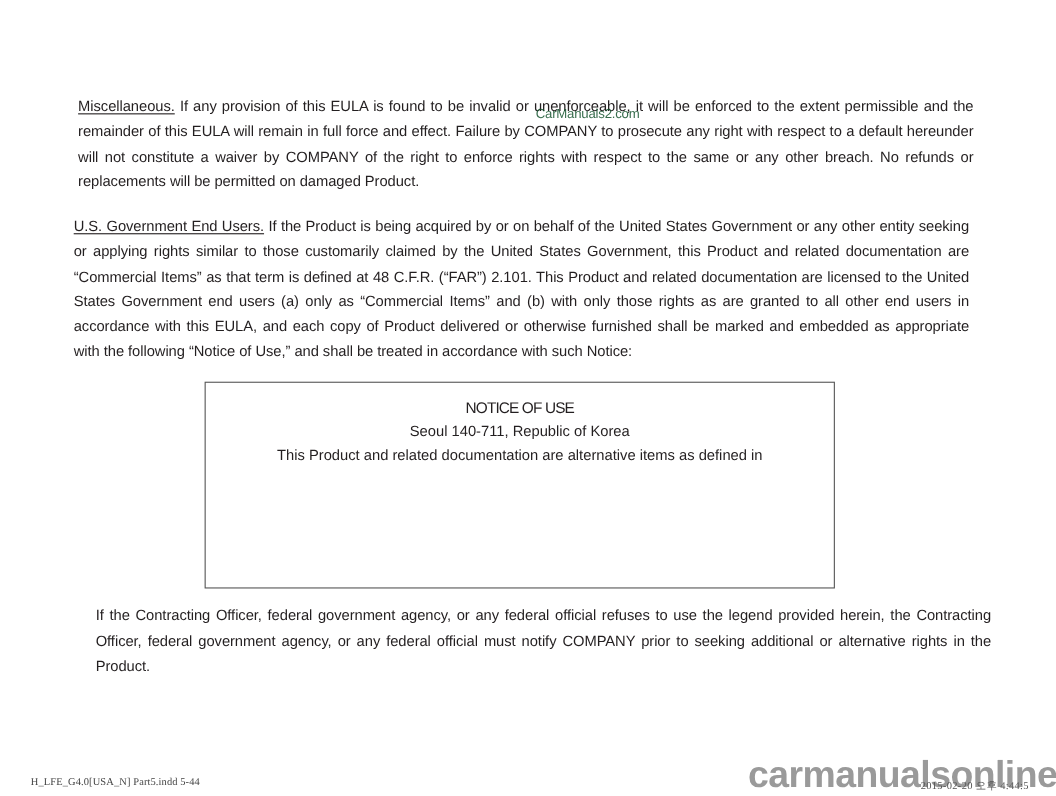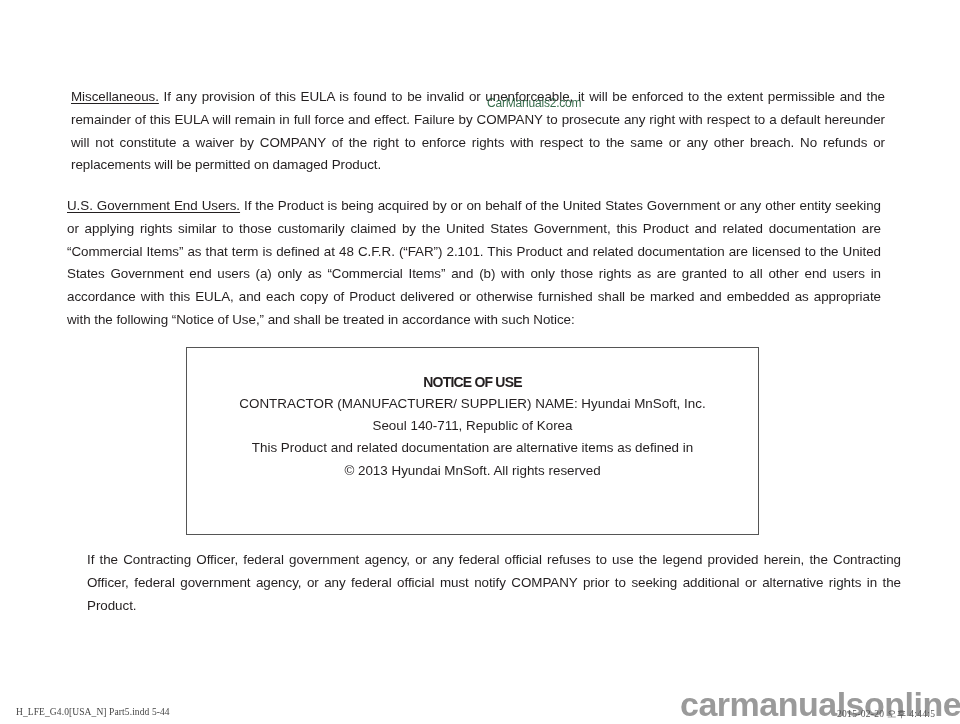--- a/index.html
+++ b/index.html
@@ -41,22 +41,22 @@
       position: absolute;
       left: 186px;
       top: 347px;
       width: 573px;
       height: 188px;
       border: 1px solid #555555;
       box-sizing: border-box;
       text-align: center;
     }
     .notice-title {
-      margin-top: 24px;
-      font-weight: bold;
+      margin-top: 12px;
+      font-weight: normal;
       font-size: 14px;
       letter-spacing: -0.8px;
       line-height: 20px;
     }
     .notice-line {
       font-size: 13.4px;
       line-height: 22.2px;
       white-space: nowrap;
     }
     .notice-title + .notice-line { margin-top: 1px; }
@@ -66,21 +66,21 @@
       left: 487px;
       top: 96px;
       font-size: 12px;
       color: #14532d;
       opacity: 0.85;
       letter-spacing: -0.2px;
       font-family: "Liberation Sans", sans-serif;
     }
     .footer-left {
       position: absolute;
-      left: 16px;
+      left: 28px;
       top: 707px;
       font-family: "Liberation Serif", serif;
       font-size: 9.5px;
       color: #444444;
       letter-spacing: 0.1px;
     }
     .watermark-bottom {
       position: absolute;
       left: 680px;
       top: 686px;
@@ -108,23 +108,21 @@
 <div class="page">
   <p class="para" id="p-misc"><span class="heading">Miscellaneous.</span><span> If any provision of this EULA is found to be invalid or unenforceable, it will be enforced to the extent permissible and the remainder of this EULA will remain in full force and effect. Failure by COMPANY to prosecute any right with respect to a default hereunder will not constitute a waiver by COMPANY of the right to enforce rights with respect to the same or any other breach. No refunds or replacements will be permitted on damaged Product.</span></p>
 
   <p class="para" id="p-gov"><span class="heading">U.S. Government End Users.</span><span>  If the Product is being acquired by or on behalf of the United States Government or any other entity seeking or applying rights similar to those customarily claimed by the United States Government, this Product and related documentation are “Commercial Items” as that term is defined at 48 C.F.R. (“FAR”) 2.101. This Product and related documentation are licensed to the United States Government end users (a) only as “Commercial Items” and (b) with only those rights as are granted to all other end users in accordance with this EULA, and each copy of Product delivered or otherwise furnished shall be marked and embedded as appropriate with the following “Notice of Use,” and shall be treated in accordance with such Notice:</span></p>
 
   <p class="para" id="p-officer"><span>If the Contracting Officer, federal government agency, or any federal official refuses to use the legend provided herein, the Contracting Officer, federal government agency, or any federal official must notify COMPANY prior to seeking additional or alternative rights in the Product.</span></p>
 </div>
 
 <div class="notice-box">
   <div class="notice-title">NOTICE OF USE</div>
-  <div class="notice-line">CONTRACTOR (MANUFACTURER/ SUPPLIER) NAME:  Hyundai MnSoft, Inc.</div>
   <div class="notice-line">Seoul 140-711, Republic of Korea</div>
   <div class="notice-line">This Product and related documentation are alternative items as defined in</div>
-  <div class="notice-line">© 2013 Hyundai MnSoft. All rights reserved</div>
 </div>
 
 <div class="watermark-top">CarManuals2.com</div>
 
 <div class="footer-left">H_LFE_G4.0[USA_N] Part5.indd   5-44</div>
 <div class="watermark-bottom">carmanualsonline.info</div>
 <div class="footer-right">2015-02-20   오후 4:44:5</div>
 
 </body></html>

